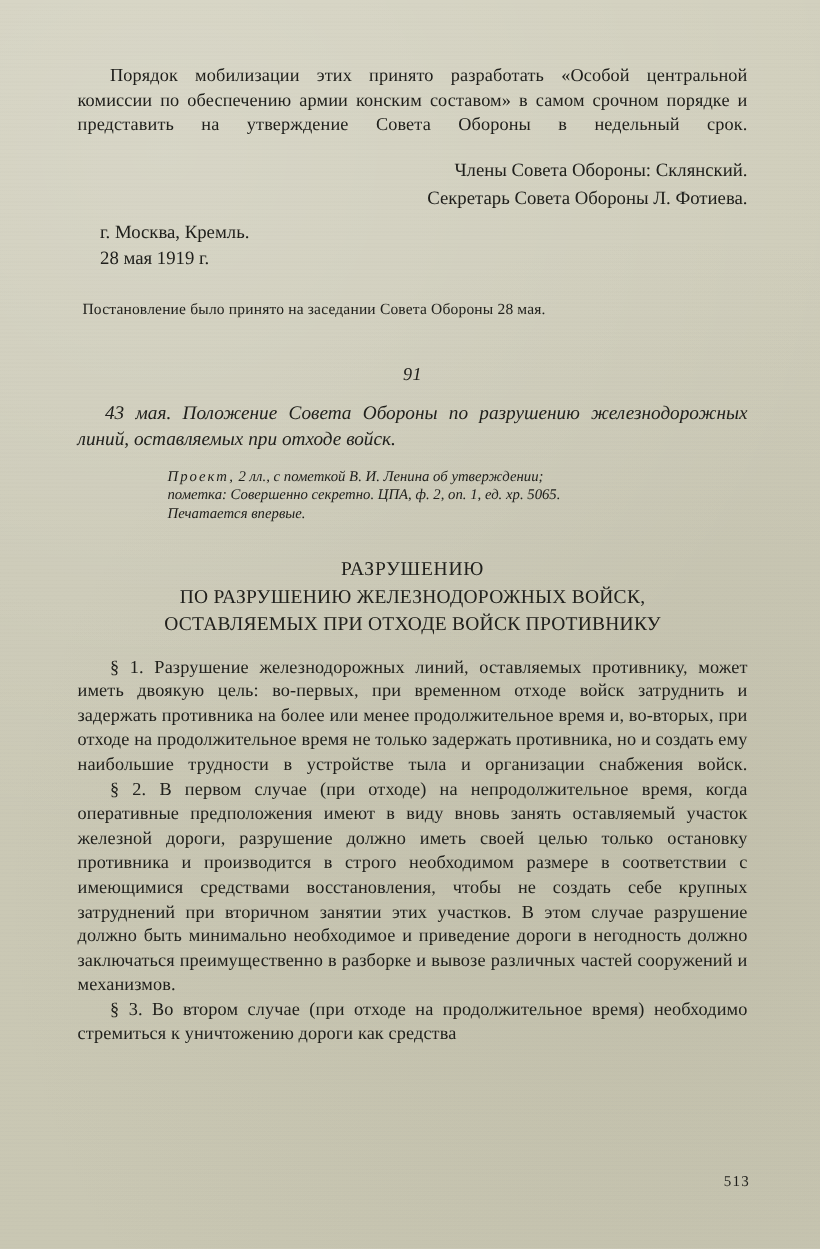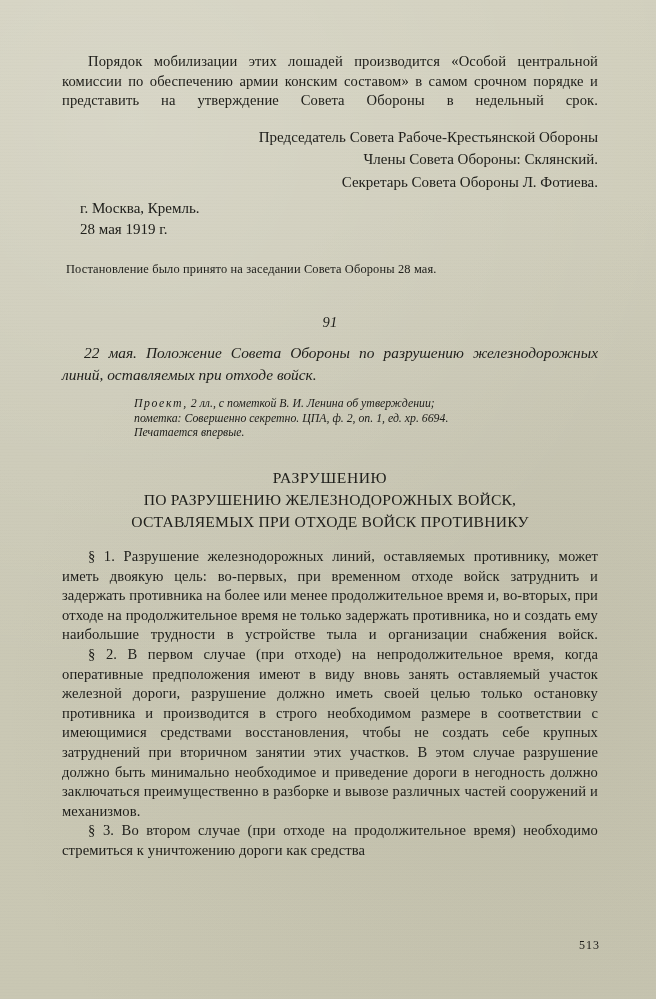--- a/index.html
+++ b/index.html
@@ -127,42 +127,41 @@
     letter-spacing: 1px;
     z-index: 2;
   }
 </style>
 </head>
 <body>
 
 <div class="page">
   <div class="col">
 
-    <p class="body-text indent">Порядок мобилизации этих лошадей производится «Особой центральной комиссии по обеспечению армии конским составом» в самом срочном порядке и представить на утверждение Совета Обороны в недельный срок.</p>
+    <p class="body-text indent">Порядок мобилизации этих принято разработать «Особой центральной комиссии по обеспечению армии конским составом» в самом срочном порядке и представить на утверждение Совета Обороны в недельный срок.</p>
 
     <div class="sign-block">
-      <span class="sign-line">Председатель Совета Рабоче-Крестьянской Обороны</span>
       <span class="sign-line">Члены Совета Обороны: Склянский.</span>
       <span class="sign-line">Секретарь Совета Обороны Л. Фотиева.</span>
     </div>
 
     <div class="place-block">
       <span class="sign-line">г. Москва, Кремль.</span>
       <span class="sign-line">28 мая 1919 г.</span>
     </div>
 
     <p class="note-small">Постановление было принято на заседании Совета Обороны 28 мая.</p>
 
     <p class="doc-number">91</p>
 
-    <p class="doc-title">22 мая. Положение Совета Обороны по разрушению железнодорожных линий, оставляемых при отходе войск.</p>
+    <p class="doc-title">43 мая. Положение Совета Обороны по разрушению железнодорожных линий, оставляемых при отходе войск.</p>
 
     <div class="source-note">
       <span class="sp">Проект,</span><span> 2 лл., с пометкой В. И. Ленина об утверждении;</span><br>
-      <span>пометка: Совершенно секретно. ЦПА, ф. 2, оп. 1, ед. хр. 6694.</span><br>
+      <span>пометка: Совершенно секретно. ЦПА, ф. 2, оп. 1, ед. хр. 5065.</span><br>
       <span>Печатается впервые.</span>
     </div>
 
     <div class="heading-block">
       <div class="heading-1">РАЗРУШЕНИЮ</div>
       <div class="heading-2">ПО РАЗРУШЕНИЮ ЖЕЛЕЗНОДОРОЖНЫХ ВОЙСК,</div>
       <div class="heading-2">ОСТАВЛЯЕМЫХ ПРИ ОТХОДЕ ВОЙСК ПРОТИВНИКУ</div>
     </div>
 
     <div class="section">

